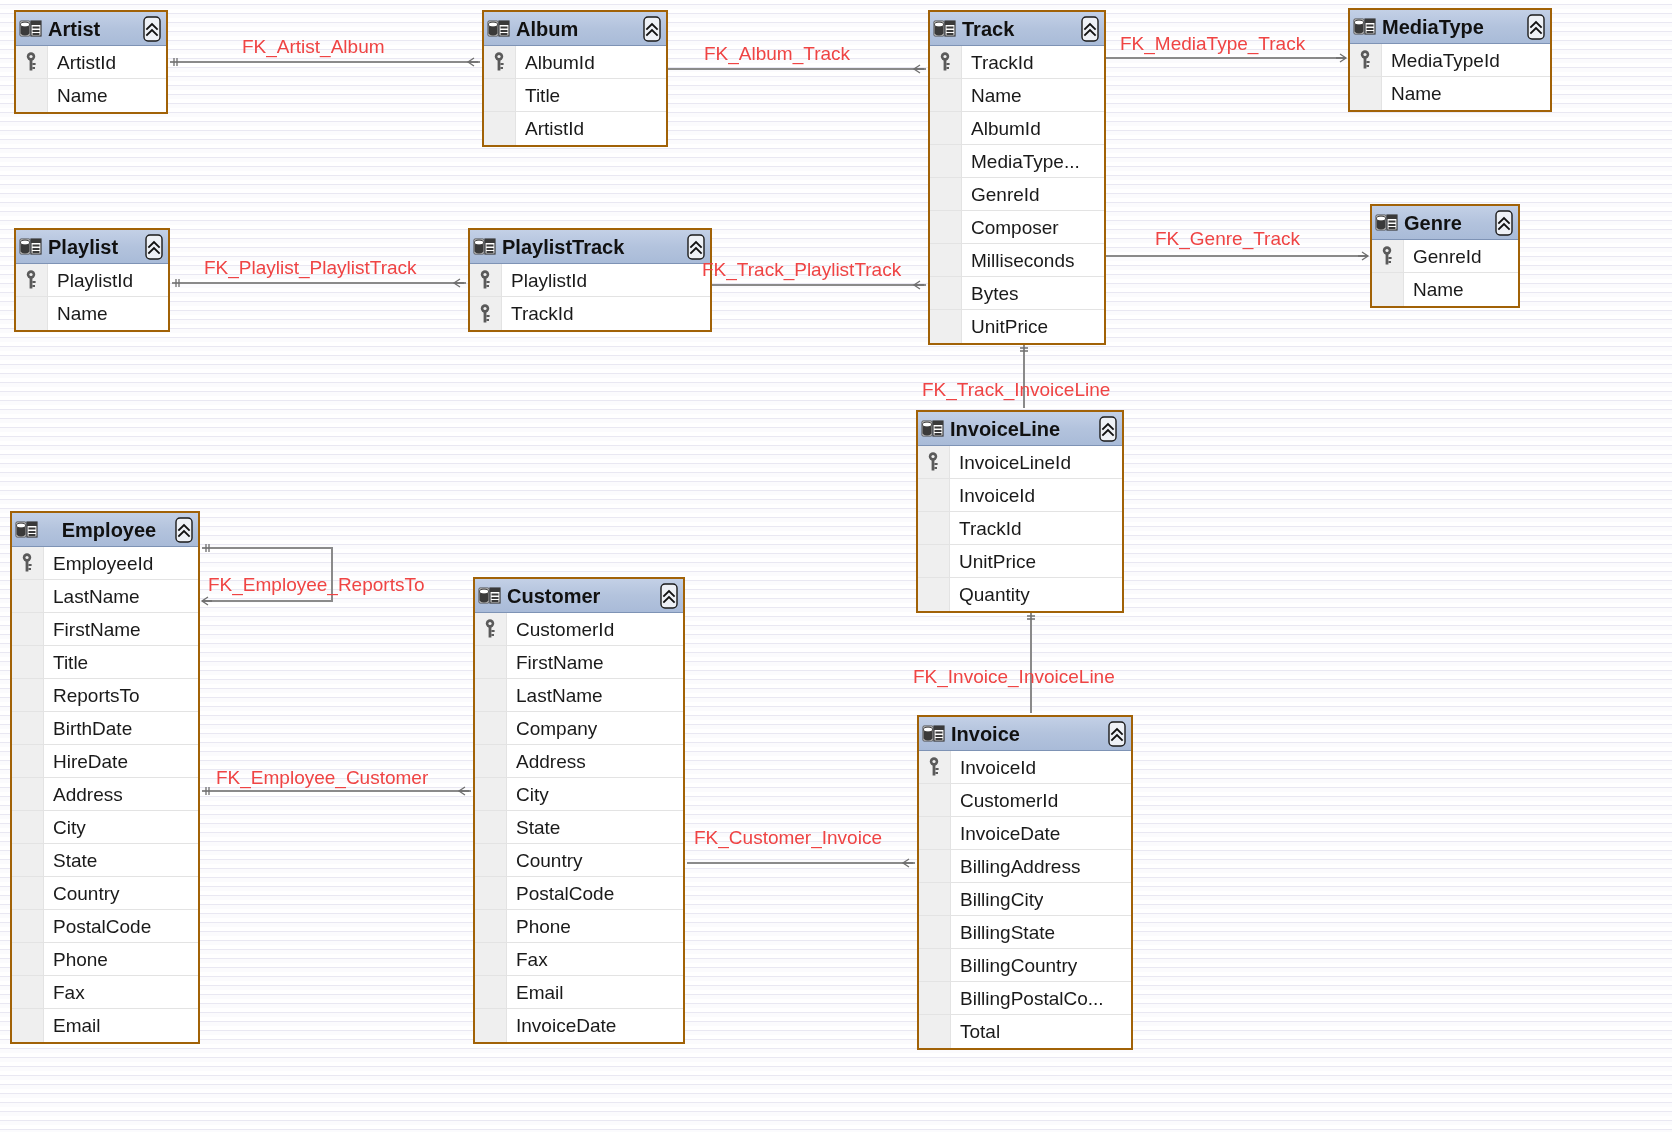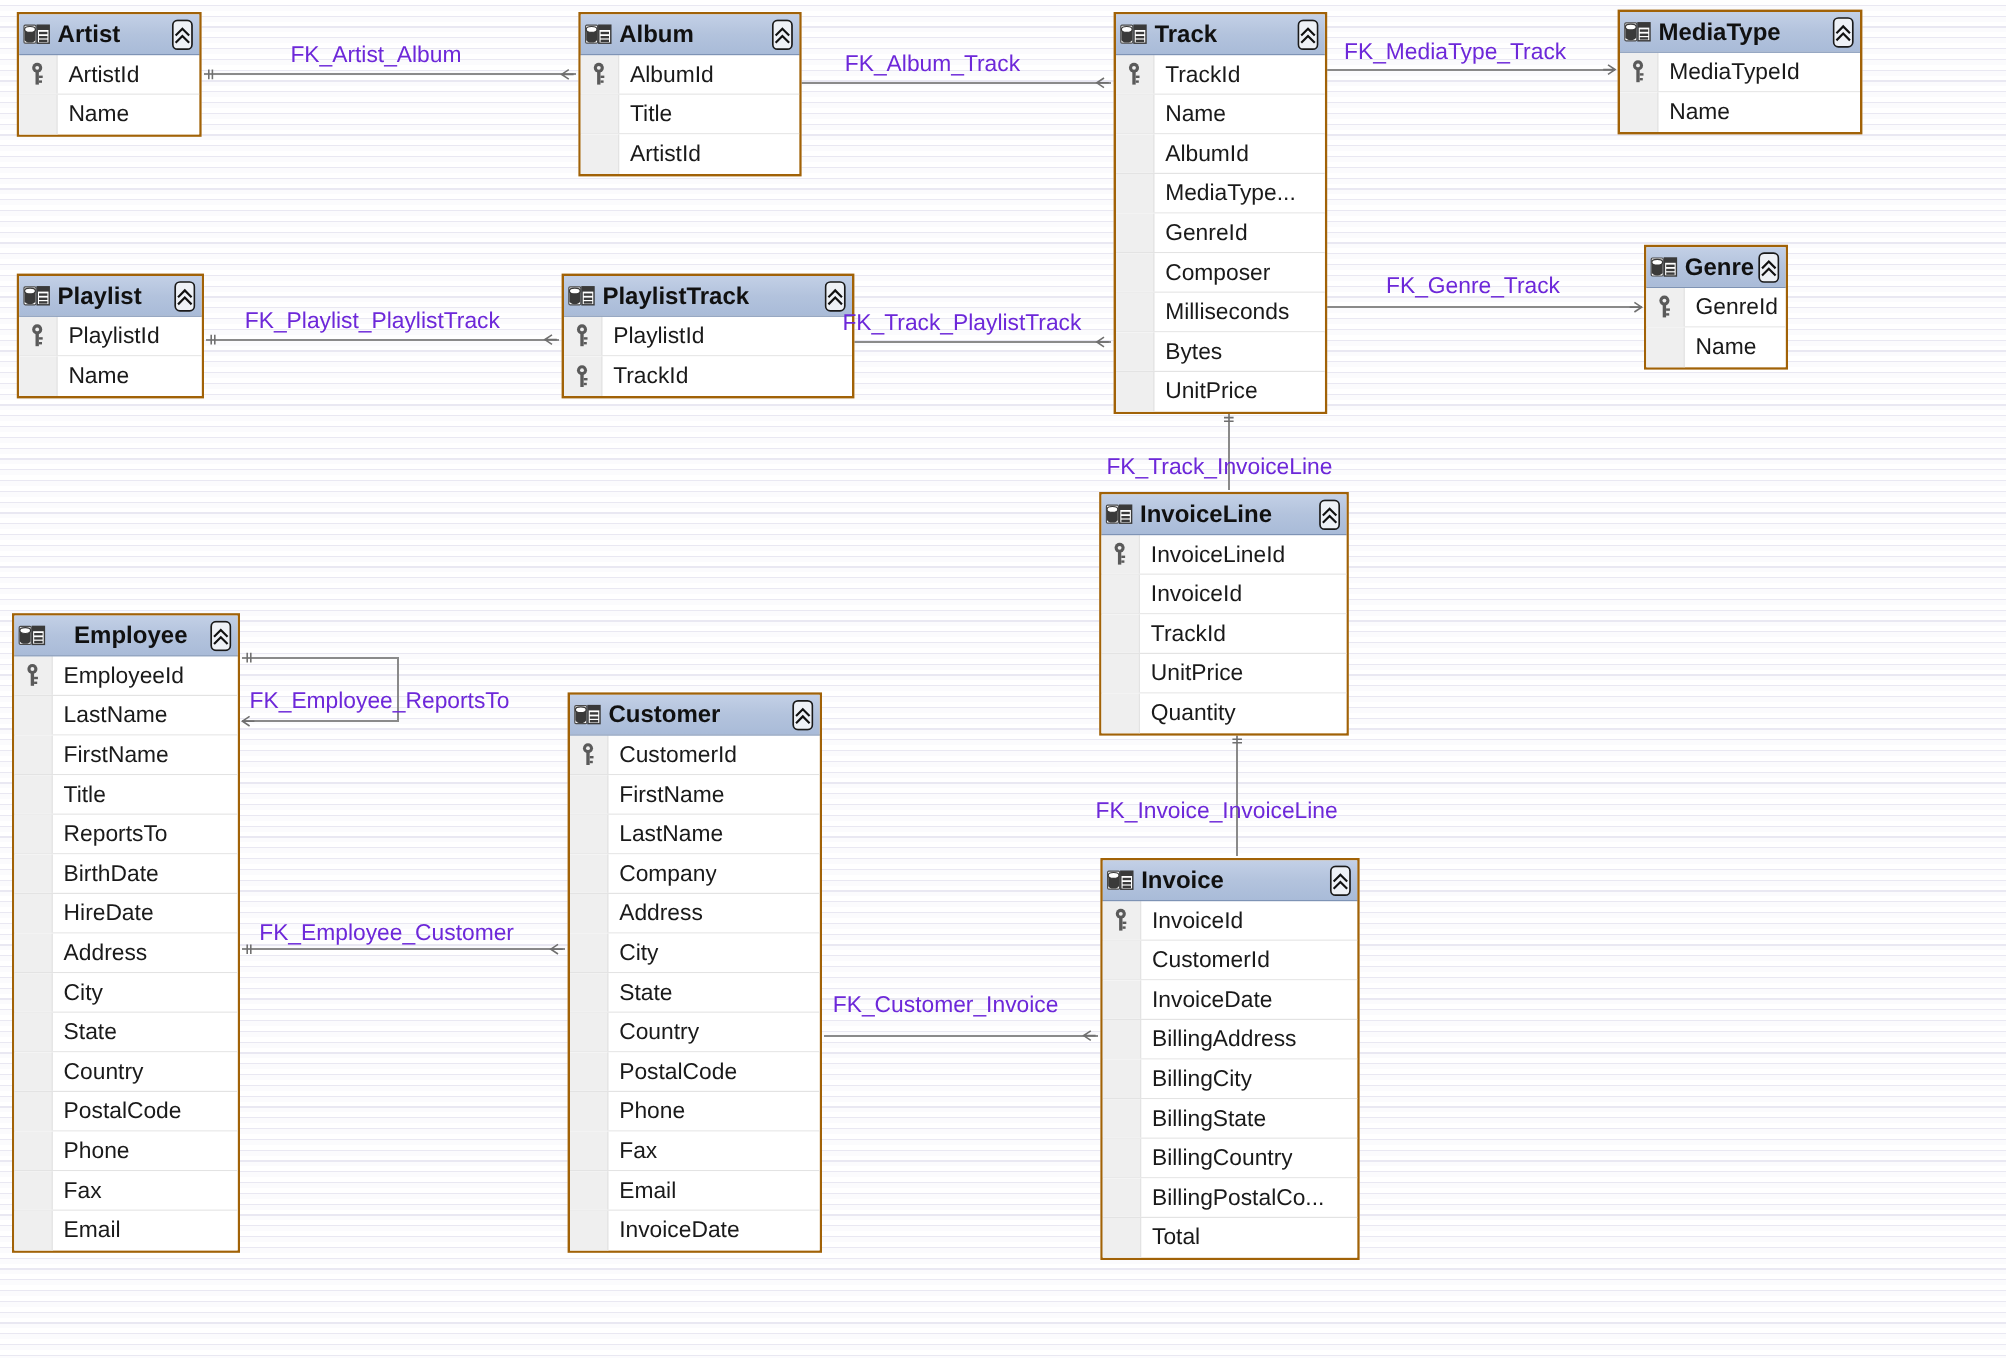--- a/index.html
+++ b/index.html
@@ -59,21 +59,21 @@
     background:#efefef;border-right:1px solid #e3e3e3;
     display:flex;align-items:center;justify-content:center;
     box-sizing:border-box;
   }
   .col-name{
     padding-left:9px;font-size:19px;color:#1a1a1a;
     white-space:nowrap;overflow:hidden;line-height:21px;
   }
   .rel-label{
     position:absolute;
-    font-size:19px;color:#6d28d9;
+    font-size:19px;color:#ef4444;
     white-space:nowrap;
     background:transparent;
     z-index:8;
     line-height:22px;
   }
   svg{display:block;}
 </style>
 </head>
 <body>
 
@@ -404,21 +404,21 @@
               <circle cx="7" cy="5.5" r="4.2" fill="#5a5a5a"></circle>
               <circle cx="7" cy="5.5" r="1.6" fill="#efefef"></circle>
               <rect x="5.6" y="8.5" width="2.8" height="11" fill="#5a5a5a"></rect>
               <rect x="8.4" y="12" width="3.2" height="2" fill="#5a5a5a"></rect>
               <rect x="8.4" y="16" width="2.6" height="2" fill="#5a5a5a"></rect>
             </svg>
           </span>
           <span class="col-name">TrackId</span>
         </div>
       </div>
-      <div class="table" style="left: 1370px; top: 204px; width: 120px;">
+      <div class="table" style="left: 1370px; top: 204px; width: 150px;">
         <div class="t-head">
           <span class="t-icon">
             <svg width="24" height="22" viewBox="0 0 24 22">
               <rect x="1" y="3" width="10" height="15" rx="1" fill="#ffffff" stroke="#4a4a4a" stroke-width="1"></rect>
               <path d="M1.5,6.5 a4.5,2.4 0 0 1 9,0 v8.6 a4.5,2.4 0 0 1 -9,0 z" fill="#3a3a3a"></path>
               <ellipse cx="6" cy="6.5" rx="4.5" ry="2.4" fill="#ffffff" stroke="#3a3a3a" stroke-width="1"></ellipse>
               <rect x="12" y="3" width="10" height="15" fill="#ffffff" stroke="#3a3a3a" stroke-width="1.2"></rect>
               <rect x="12" y="3" width="10" height="4" fill="#3a3a3a"></rect>
               <rect x="13.5" y="8.5" width="7" height="2" fill="#3a3a3a"></rect>
               <rect x="13.5" y="12" width="7" height="2" fill="#3a3a3a"></rect>

